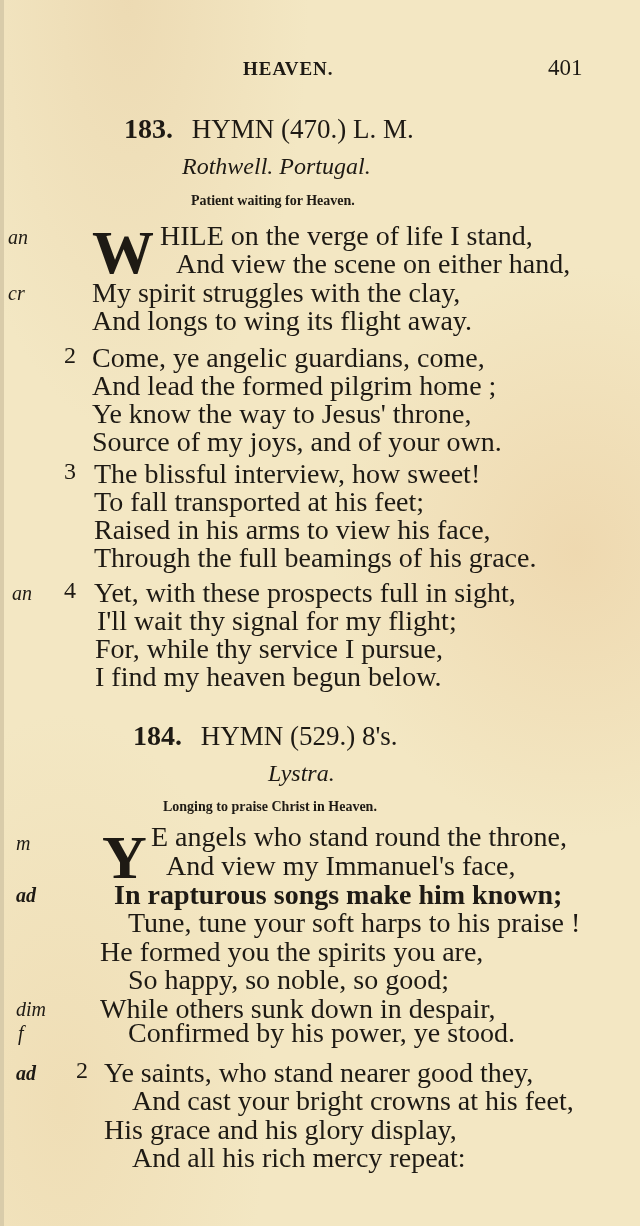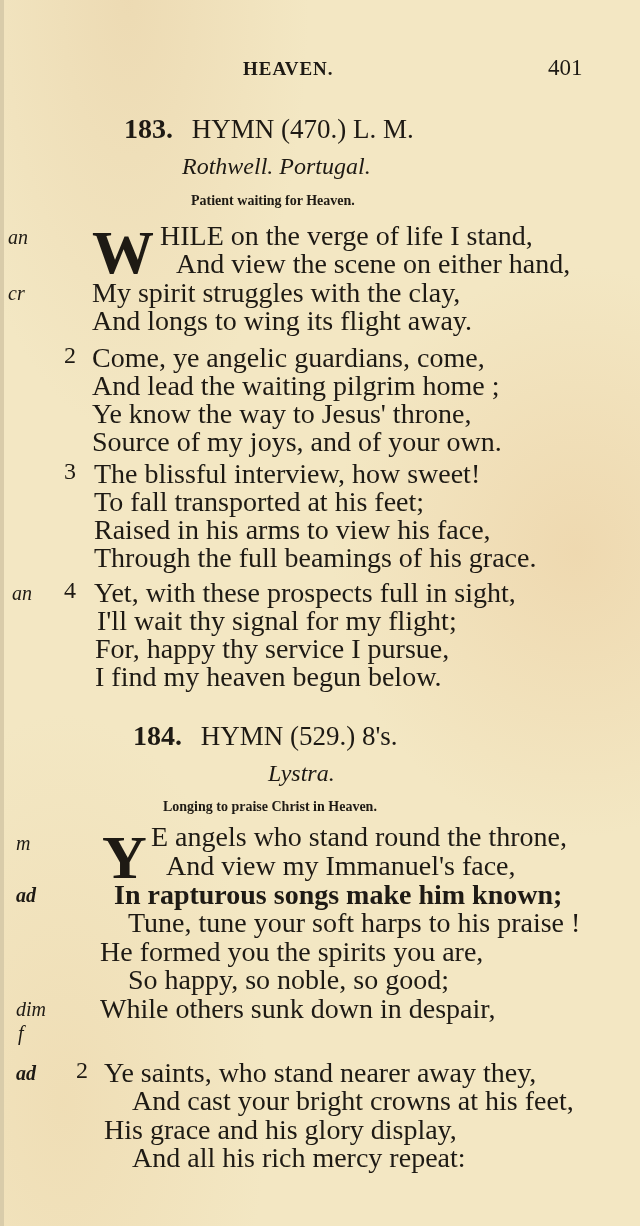--- a/index.html
+++ b/index.html
@@ -46,35 +46,35 @@
   <div class="abs mark" style="top:226px; left:8px;">an</div>
   <div class="abs dropcap" style="top:221px; left:92px;">W</div>
   <div class="abs line" style="top:220px; left:160px;">HILE on the verge of life I stand,</div>
   <div class="abs line" style="top:248px; left:176px;">And view the scene on either hand,</div>
   <div class="abs mark" style="top:282px; left:8px;">cr</div>
   <div class="abs line" style="top:277px; left:92px;">My spirit struggles with the clay,</div>
   <div class="abs line" style="top:305px; left:92px;">And longs to wing its flight away.</div>
 
   <div class="abs vnum" style="top:342px; left:64px;">2</div>
   <div class="abs line" style="top:342px; left:92px;">Come, ye angelic guardians, come,</div>
-  <div class="abs line" style="top:370px; left:92px;">And lead the waiting pilgrim home ;</div>
+  <div class="abs line" style="top:370px; left:92px;">And lead the formed pilgrim home ;</div>
   <div class="abs line" style="top:398px; left:92px;">Ye know the way to Jesus' throne,</div>
   <div class="abs line" style="top:426px; left:92px;">Source of my joys, and of your own.</div>
 
   <div class="abs vnum" style="top:458px; left:64px;">3</div>
   <div class="abs line" style="top:458px; left:94px;">The blissful interview, how sweet!</div>
   <div class="abs line" style="top:486px; left:94px;text-align:right;">To fall transported at his feet;</div>
   <div class="abs line" style="top:514px; left:94px;">Raised in his arms to view his face,</div>
   <div class="abs line" style="top:542px; left:94px;">Through the full beamings of his grace.</div>
 
   <div class="abs mark" style="top:582px; left:12px;">an</div>
   <div class="abs vnum" style="top:577px; left:64px;">4</div>
   <div class="abs line" style="top:577px; left:94px;">Yet, with these prospects full in sight,</div>
   <div class="abs line" style="top:605px; left:97px;">I'll wait thy signal for my flight;</div>
-  <div class="abs line" style="top:633px; left:95px;">For, happy thy service I pursue,</div>
+  <div class="abs line" style="top:633px; left:95px;">For, while thy service I pursue,</div>
   <div class="abs line" style="top:661px; left:95px;">I find my heaven begun below.</div>
 
   <div class="abs hymn-head" style="top:720px; left:133px;">
     <span class="hymn-num">184.</span>
     <span style="margin-left:12px;">HYMN (529.) 8's.</span>
   </div>
   <div class="abs tune" style="top:760px; left:268px;">Lystra.</div>
   <div class="abs subtitle" style="top:799px; left:163px;">Longing to praise Christ in Heaven.</div>
 
   <div class="abs mark" style="top:832px; left:16px;">m</div>
@@ -82,20 +82,21 @@
   <div class="abs line" style="top:821px; left:151px;">E angels who stand round the throne,</div>
   <div class="abs line" style="top:850px; left:166px;">And view my Immanuel's face,</div>
   <div class="abs mark" style="top:884px; left:16px; font-weight:bold;">ad</div>
   <div class="abs line" style="top:879px; left:114px;font-weight:bold;">In rapturous songs make him known;</div>
   <div class="abs line" style="top:907px; left:128px;">Tune, tune your soft harps to his praise !</div>
   <div class="abs line" style="top:936px; left:100px;">He formed you the spirits you are,</div>
   <div class="abs line" style="top:964px; left:128px;">So happy, so noble, so good;</div>
   <div class="abs mark" style="top:998px; left:16px;">dim</div>
   <div class="abs line" style="top:993px; left:100px;">While others sunk down in despair,</div>
   <div class="abs mark" style="top:1022px; left:18px;">f</div>
+  <div class="abs line" style="top:1017px; left:128px;">Confirmed by his power, ye stood.</div>
 
   <div class="abs mark" style="top:1062px; left:16px; font-weight:bold;">ad</div>
   <div class="abs vnum" style="top:1057px; left:76px;">2</div>
-  <div class="abs line" style="top:1057px; left:104px;">Ye saints, who stand nearer away they,</div>
+  <div class="abs line" style="top:1057px; left:104px;">Ye saints, who stand nearer good they,</div>
   <div class="abs line" style="top:1085px; left:132px;">And cast your bright crowns at his feet,</div>
   <div class="abs line" style="top:1114px; left:104px;">His grace and his glory display,</div>
   <div class="abs line" style="top:1142px; left:132px;">And all his rich mercy repeat:</div>
 </div>
 
 </body></html>

